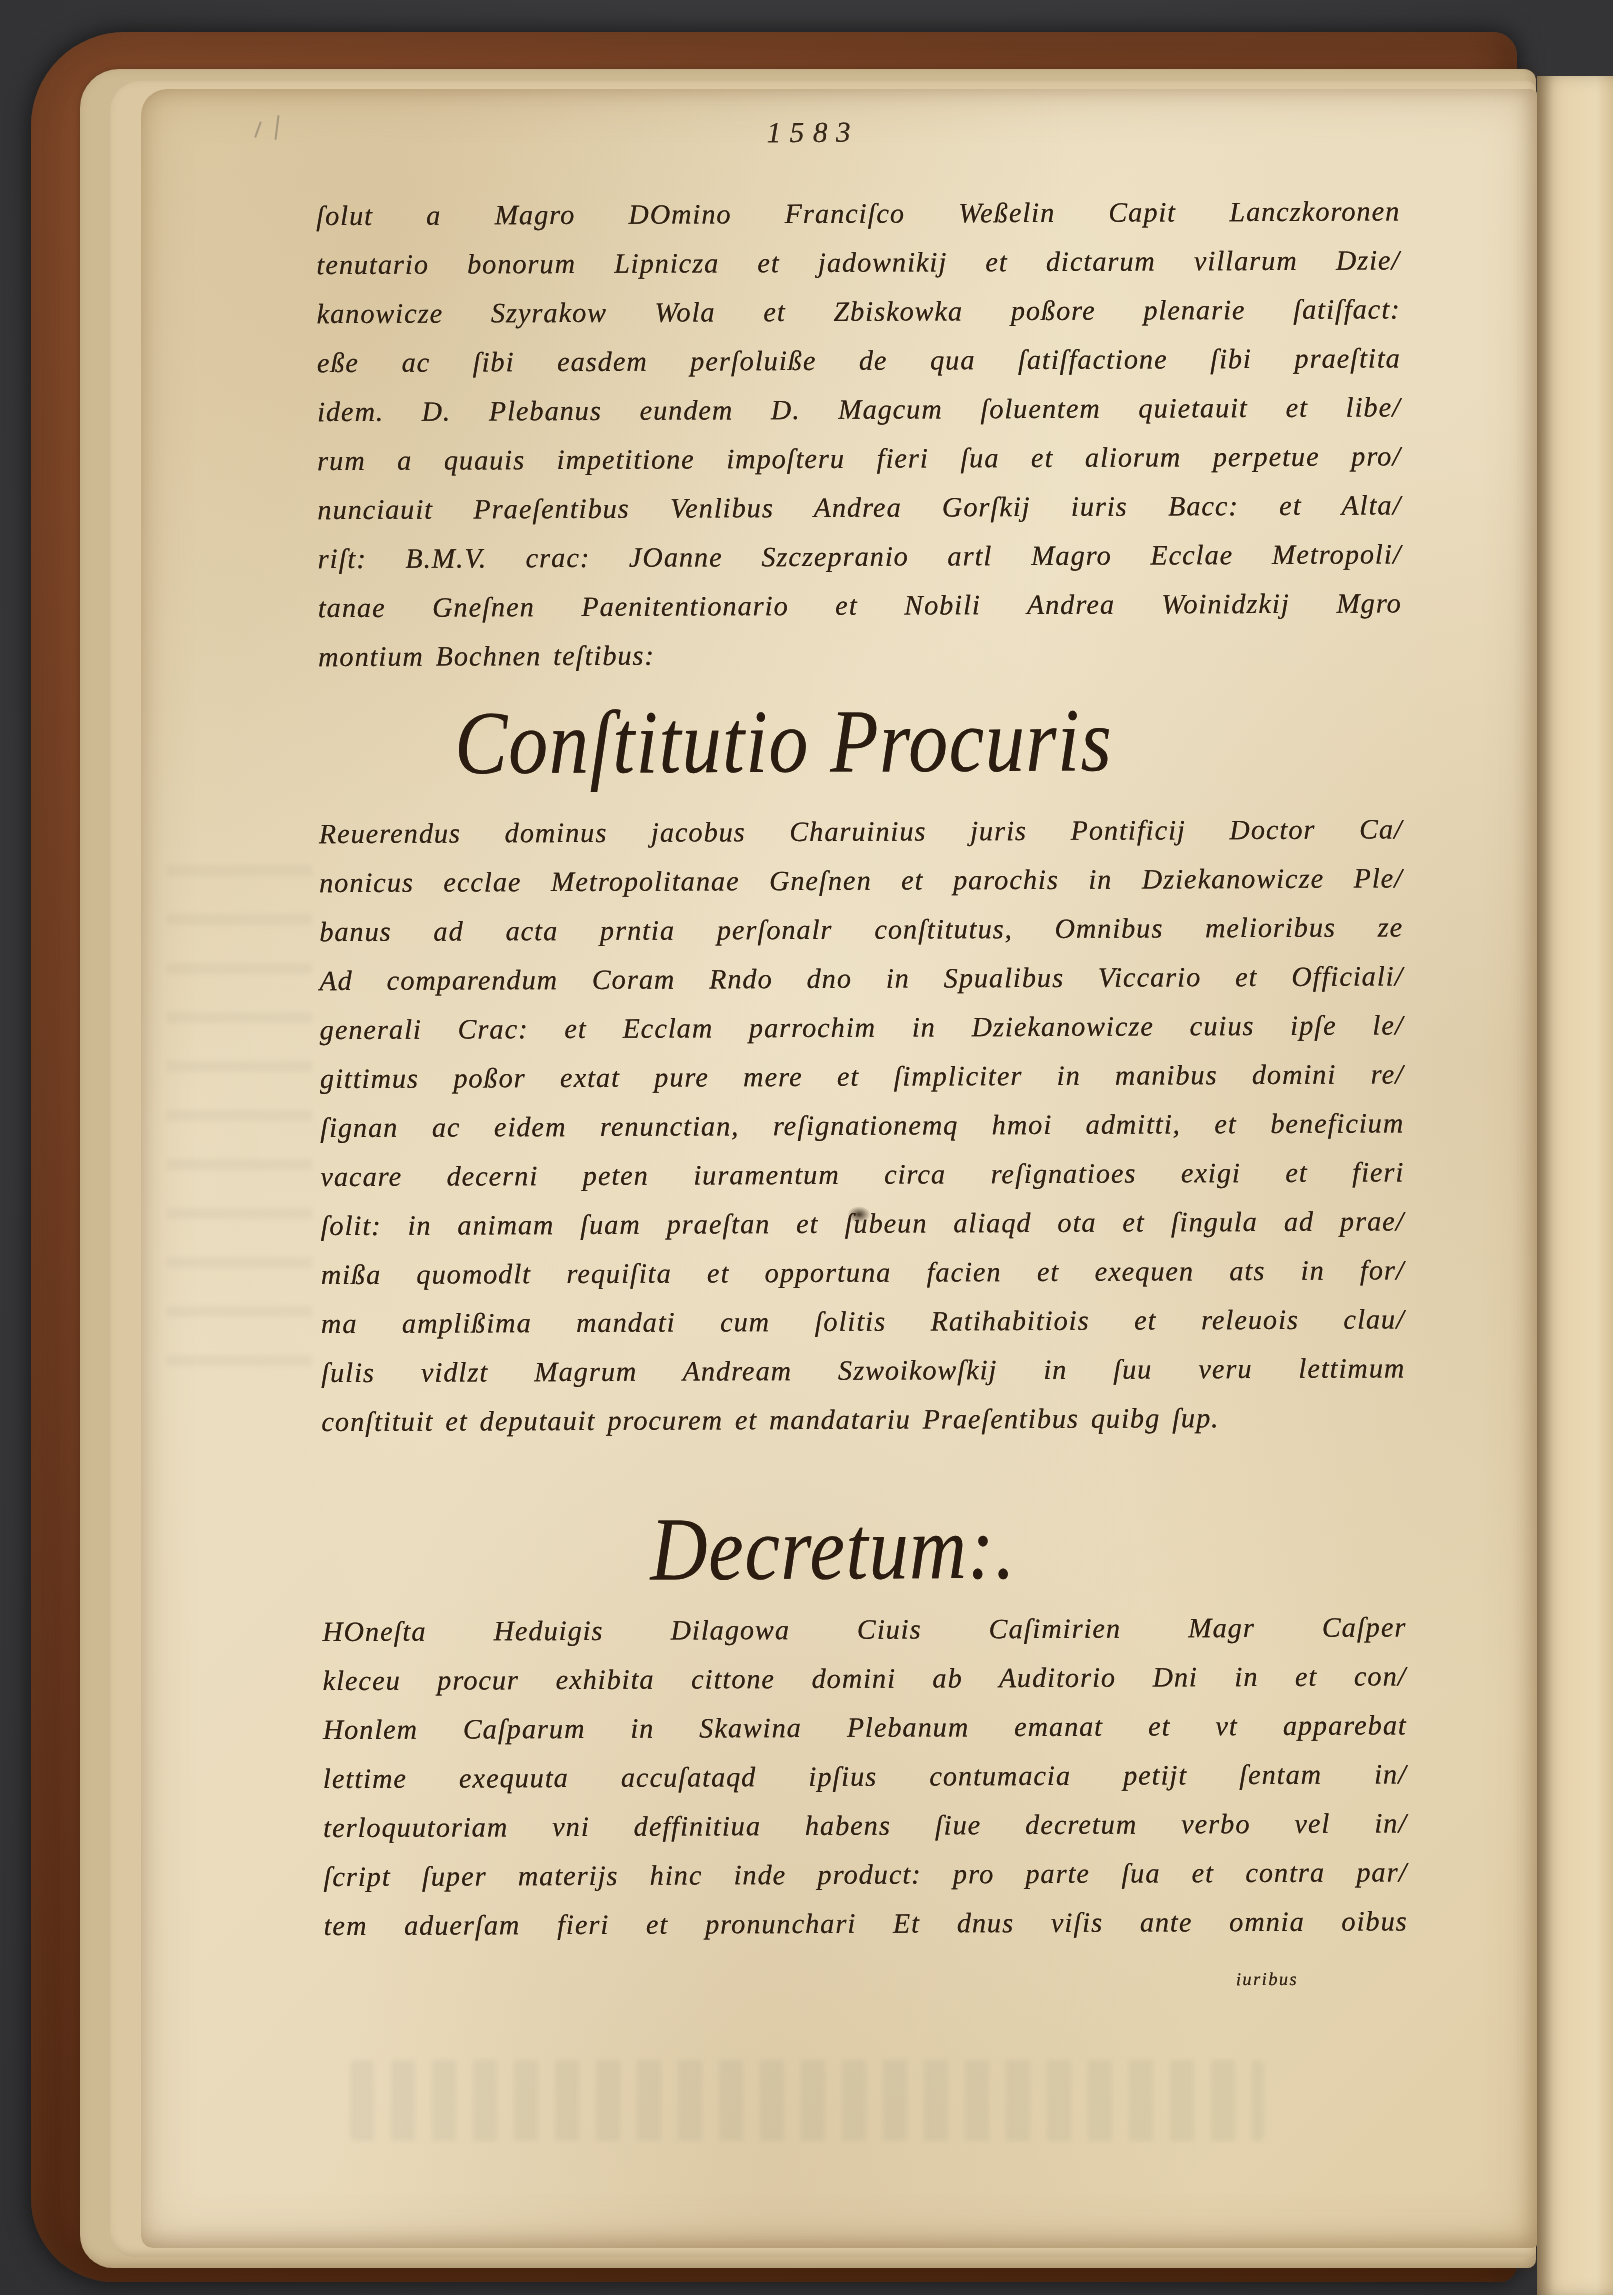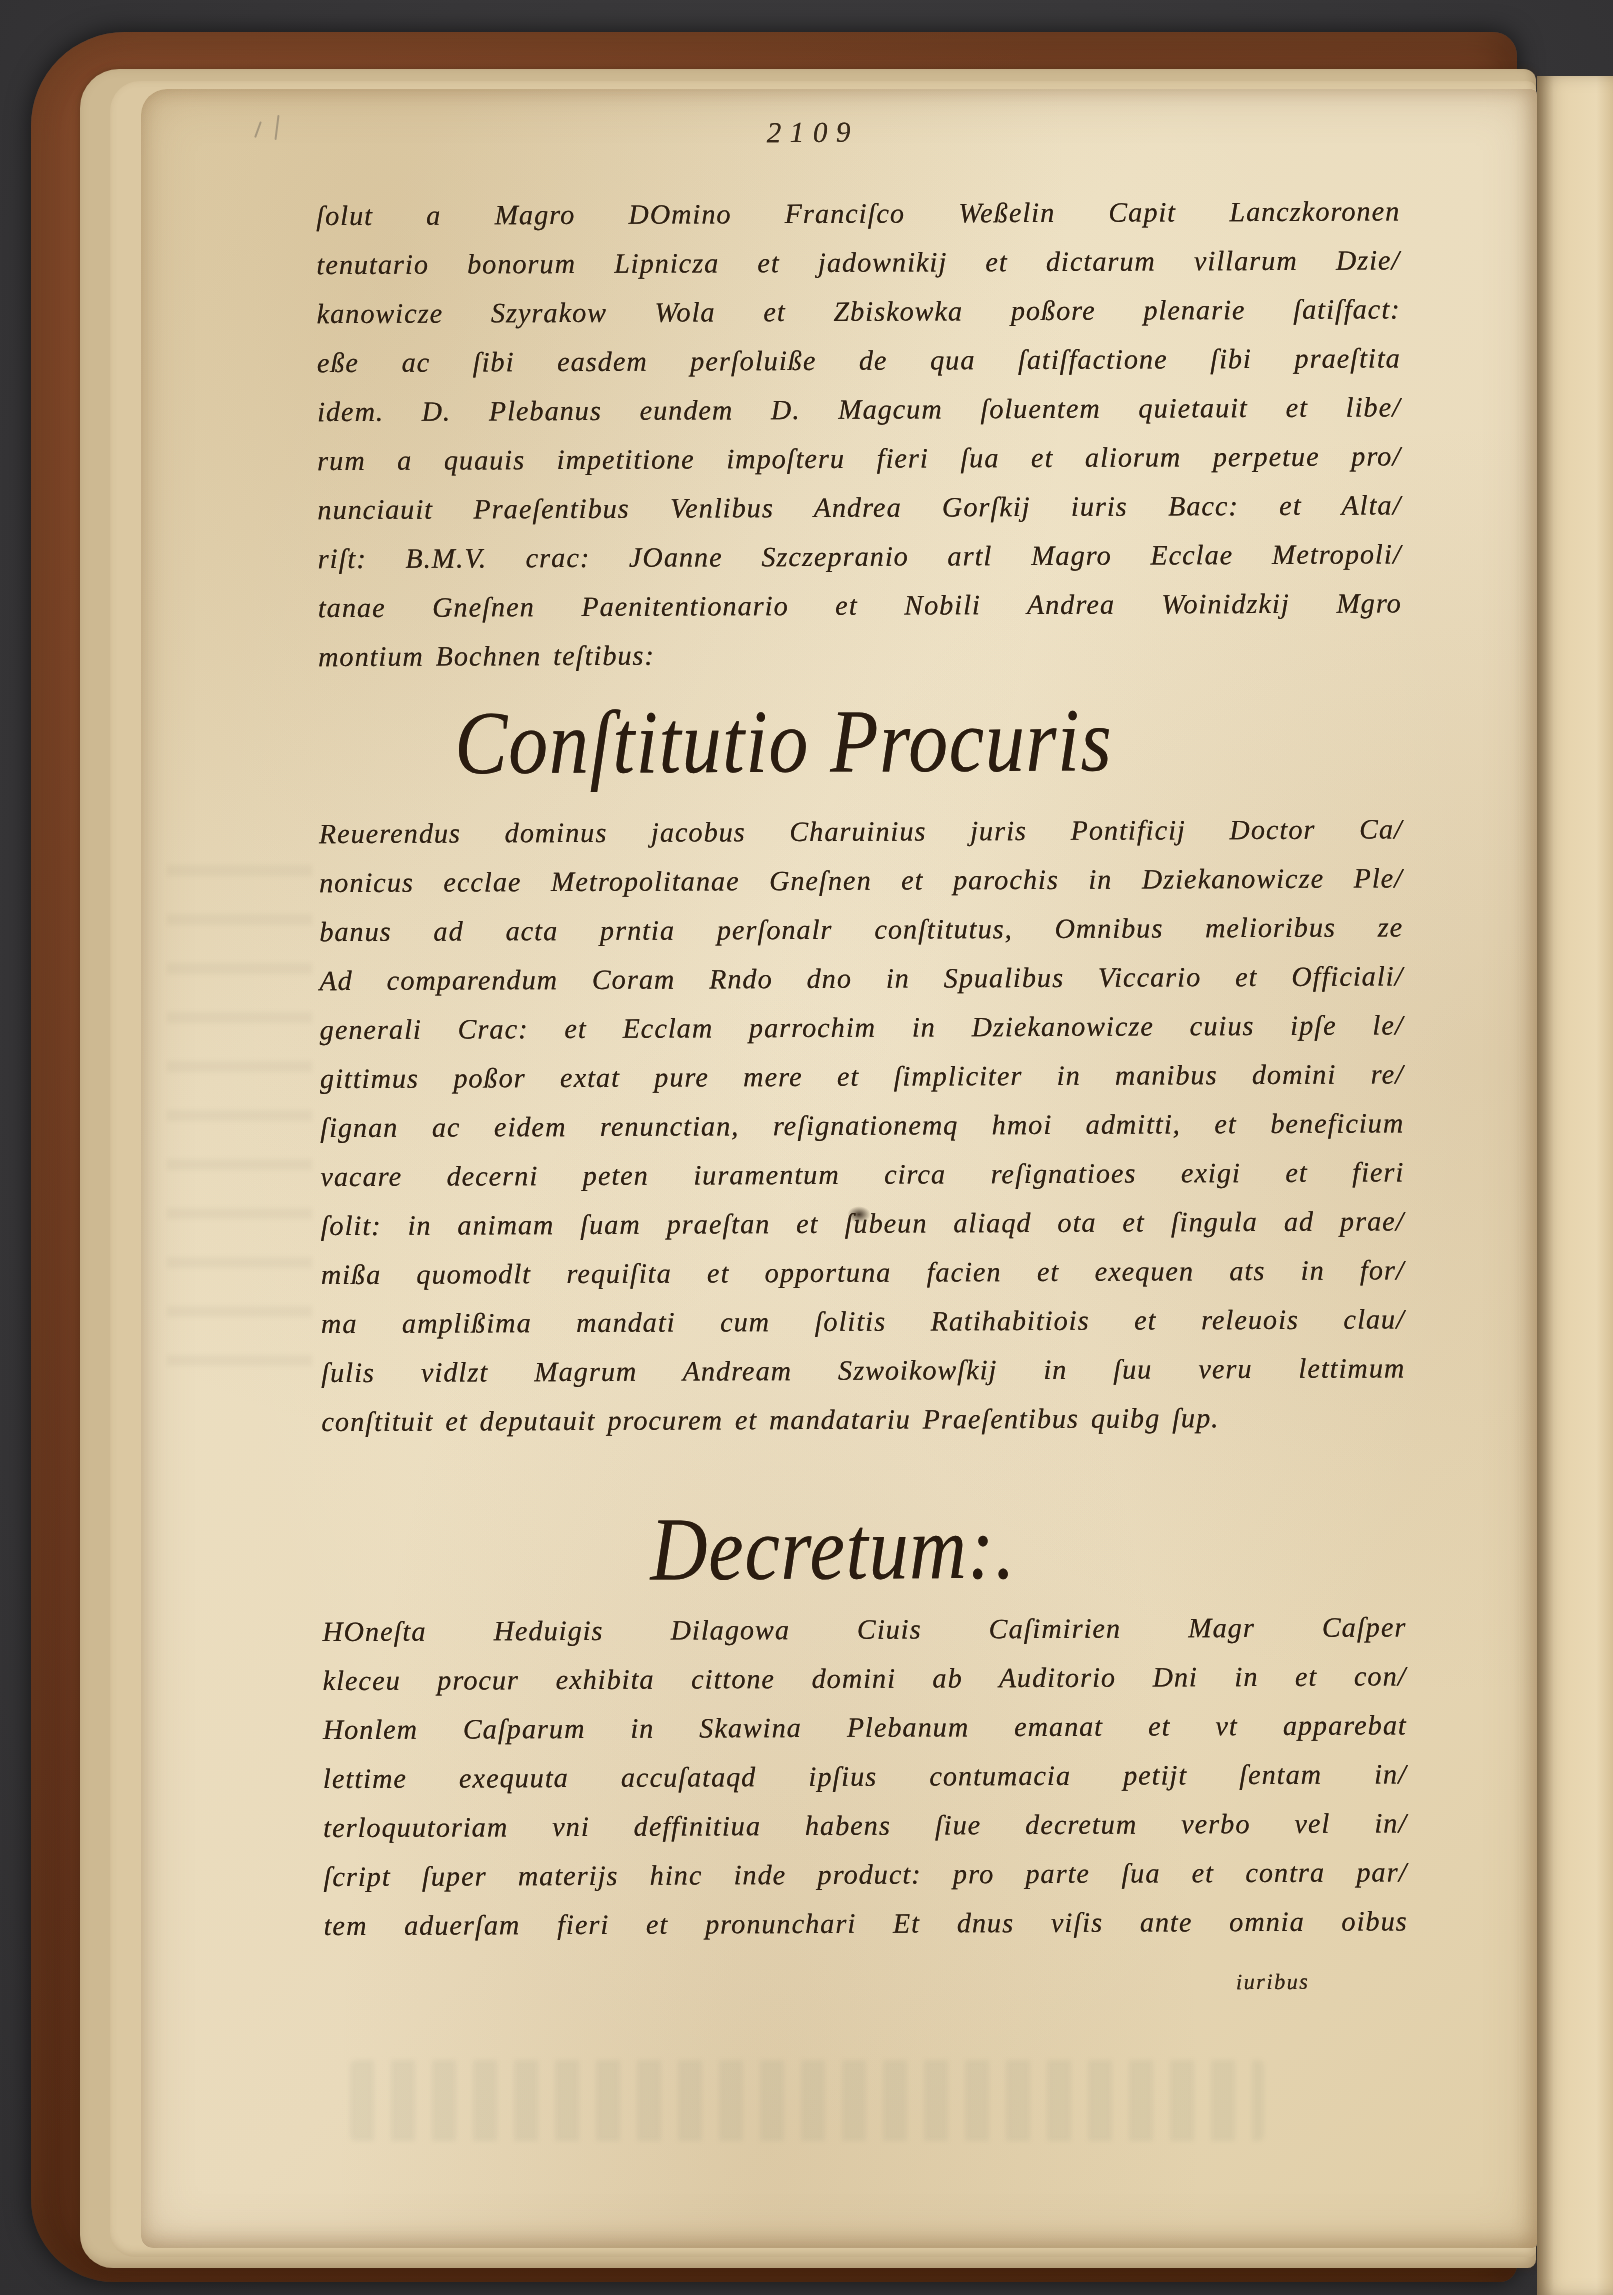--- a/index.html
+++ b/index.html
@@ -85,39 +85,39 @@
   .line {
     display:block; height:49px; line-height:49px; font-size:28px;
     letter-spacing:1.1px; word-spacing:3.8px; overflow:visible;
     text-align:justify; text-align-last:justify;
   }
   .line.short { text-align-last:left; }
   .heading { position:absolute; width:968px; text-align:center; color:#2a1c10; margin:0; font-weight:400; }
   .h-const { left:301px; top:695px; font-size:79px; line-height:93px; }
   .h-decr  { left:347px; top:1502px; font-size:79px; line-height:93px; }
   .hspan { display:inline-block; transform:scaleY(1.14); letter-spacing:1.1px; }
-  .catchword { position:absolute; left:1232px; top:1971px; font-size:22px; letter-spacing:1.6px; color:#3224155; color:#322415; }
+  .catchword { position:absolute; left:1232px; top:1971px; font-size:18px; letter-spacing:1.6px; color:#3224155; color:#322415; }
 </style>
 </head>
 <body>
 
 <div class="scene">
   <div class="cover"></div>
   <div class="stack1"></div>
   <div class="stack2"></div>
   <div class="page"></div>
   <div class="facing"></div>
 
   <div class="ghost1"></div>
   <div class="ghost2"></div>
   <div class="blot"></div>
   <div class="pencil-mark"></div>
 
   <div class="page-text">
-    <div class="year">2109</div>
+    <div class="year">1583</div>
 
     <div class="para p1">
       <div class="lines">
           <div class="line">ſolut a Magro DOmino Franciſco Weßelin Capit Lanczkoronen</div>
           <div class="line">tenutario bonorum Lipnicza et jadownikij et dictarum villarum Dzie/</div>
           <div class="line">kanowicze Szyrakow Wola et Zbiskowka poßore plenarie ſatiſfact:</div>
           <div class="line">eße ac ſibi easdem perſoluiße de qua ſatiſfactione ſibi praeſtita</div>
           <div class="line">idem. D. Plebanus eundem D. Magcum ſoluentem quietauit et libe/</div>
           <div class="line">rum a quauis impetitione impoſteru fieri ſua et aliorum perpetue pro/</div>
           <div class="line">nunciauit Praeſentibus Venlibus Andrea Gorſkij iuris Bacc: et Alta/</div>

